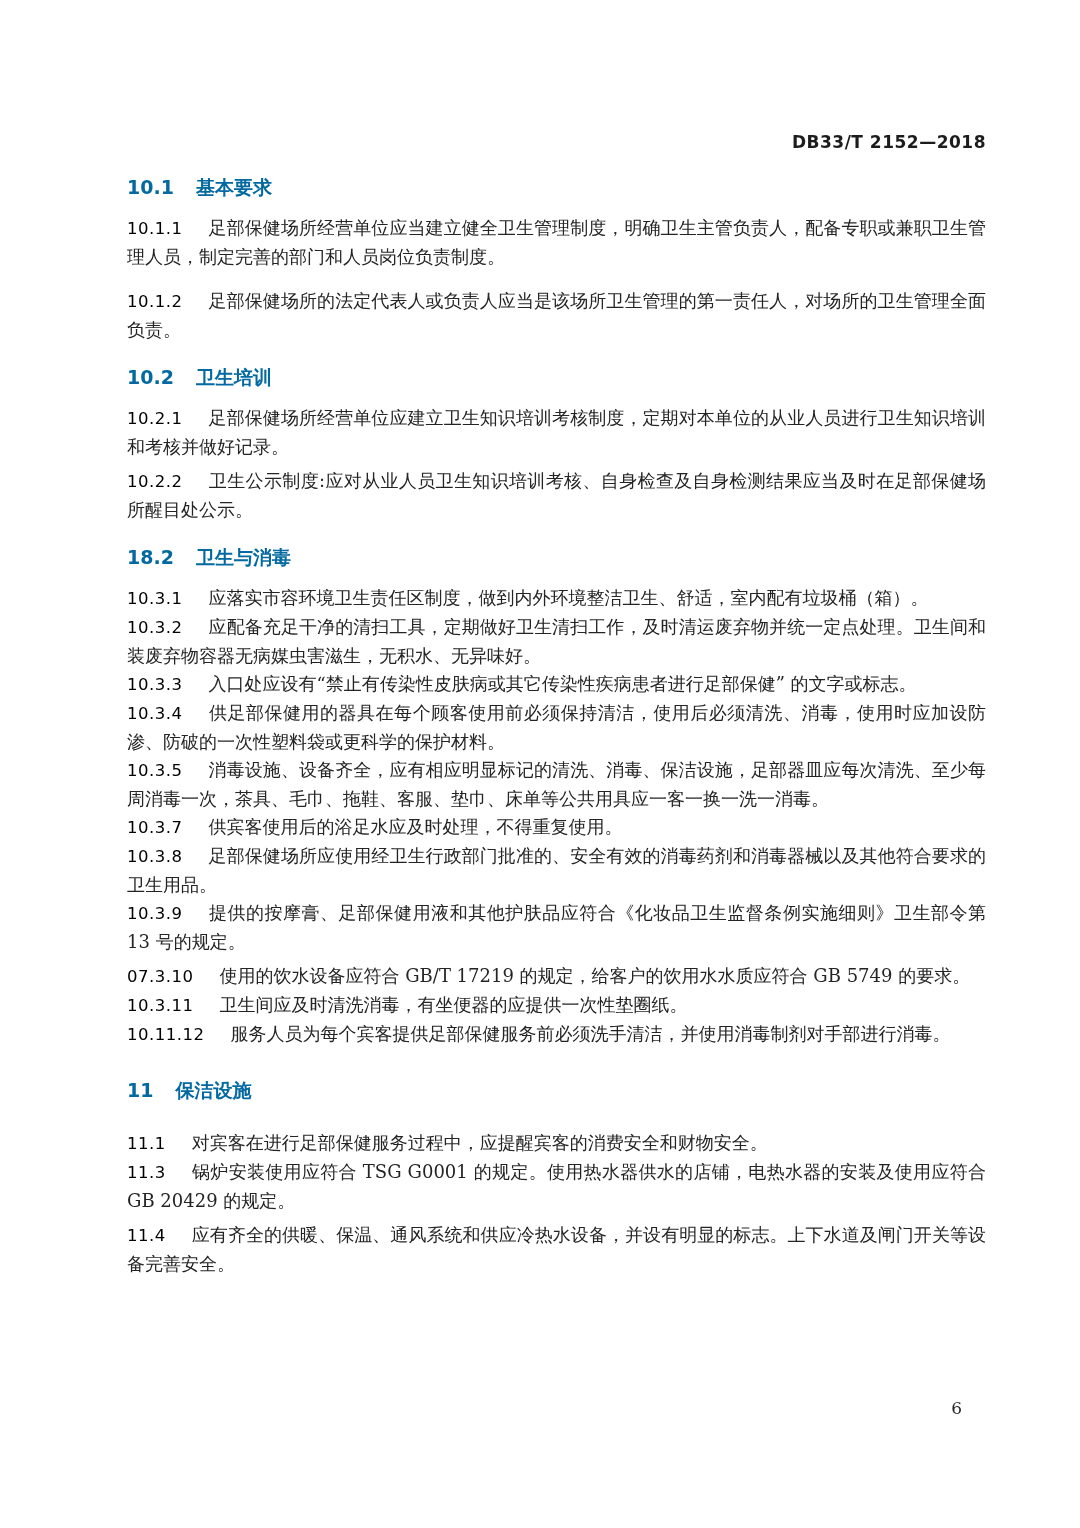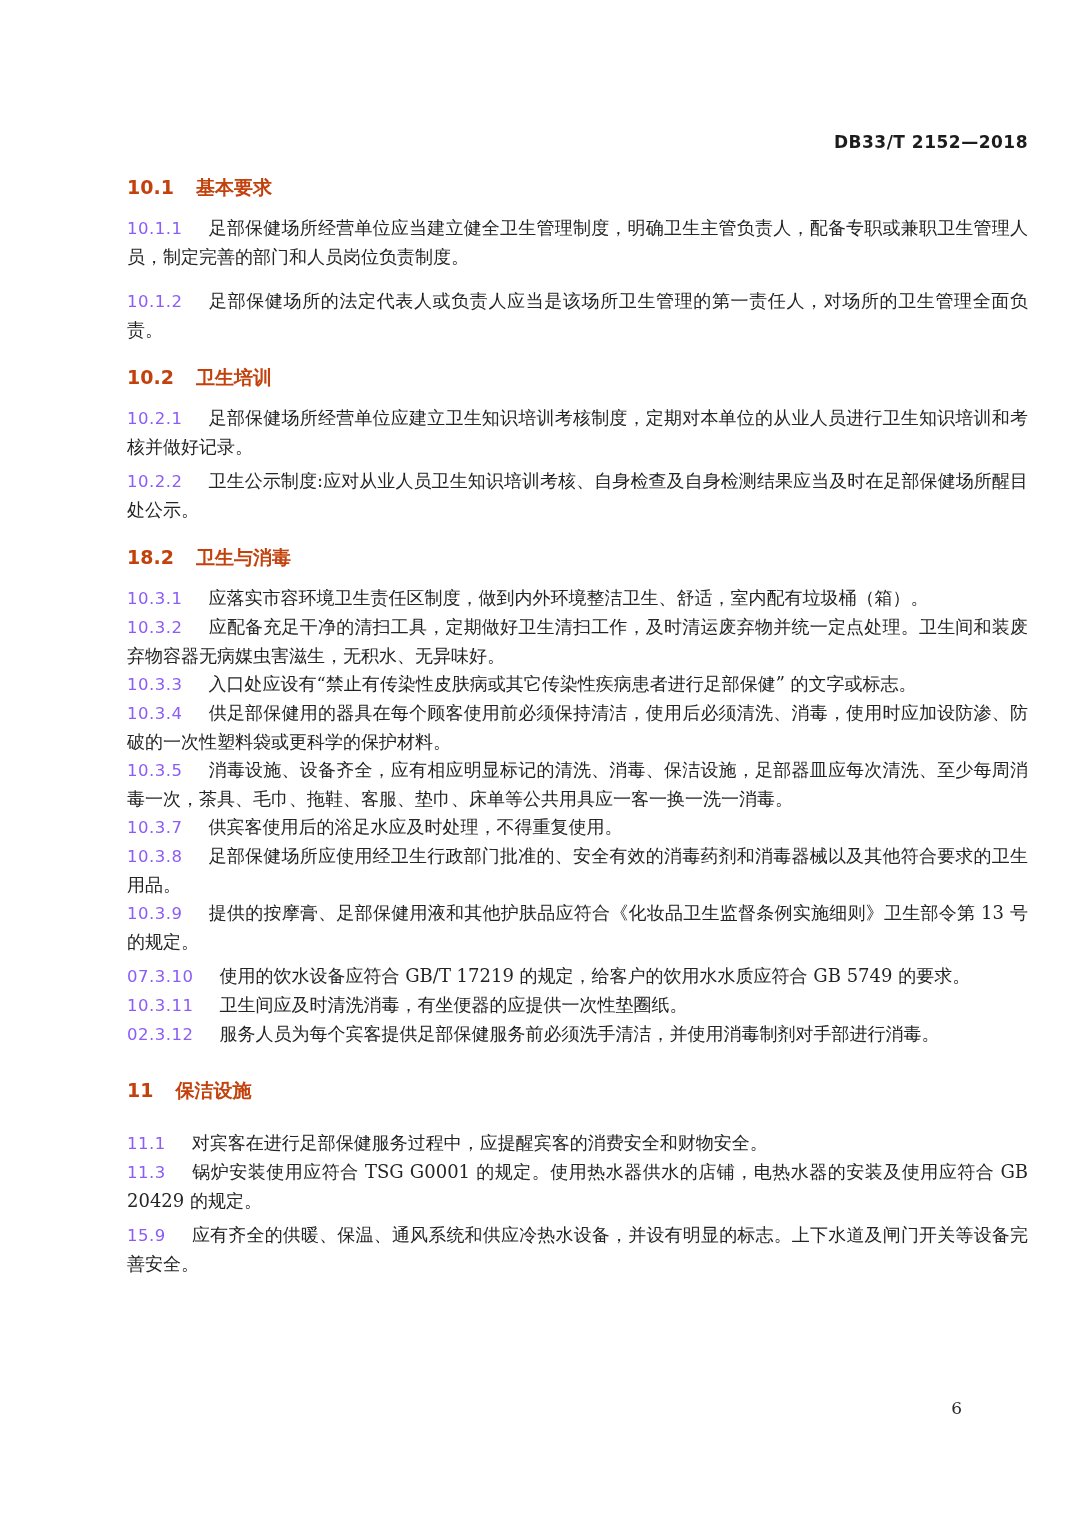--- a/index.html
+++ b/index.html
@@ -11,61 +11,61 @@
     height: 1528px;
     background: #ffffff;
     font-family: "DejaVu Serif", "Liberation Serif", serif;
     color: #242424;
     position: relative;
     overflow: hidden;
   }
   .page {
     position: absolute;
     inset: 0;
-    padding: 130px 52px 0 127px;
+    padding: 130px 94px 0 127px;
     box-sizing: border-box;
     background: #ffffff;
   }
   .doc-header {
     text-align: right;
     font-family: "DejaVu Sans", "Liberation Sans", sans-serif;
     font-weight: 700;
     font-size: 17px;
     line-height: 24px;
     letter-spacing: 0.5px;
     color: #1c1c1c;
   }
   .heading {
     font-family: "DejaVu Sans", "Liberation Sans", sans-serif;
     font-weight: 700;
     font-size: 19px;
     line-height: 30px;
     margin: 18px 0 12px 0;
-    color: #c2410c;
+    color: #0369a1;
   }
   .heading .num {
     margin-right: 22px;
   }
   .heading.major {
     margin: 26px 0 24px 0;
   }
   .clause {
     font-size: 18px;
     line-height: 28px;
     text-align: justify;
     margin: 0;
     color: #242424;
   }
   .clause .num {
     font-family: "DejaVu Sans", "Liberation Sans", sans-serif;
     font-size: 16.5px;
     letter-spacing: 0.5px;
     margin-right: 26px;
     white-space: nowrap;
-    color: #8b5cf6;
+    color: #000000;
   }
   .gap-sm { margin-top: 6px; }
   .gap-md { margin-top: 16px; }
   .doc-footer {
     position: absolute;
     top: 1396px;
     right: 118px;
     font-size: 17px;
     line-height: 24px;
     color: #2a2a2a;
@@ -90,23 +90,23 @@
       <div class="clause"><span class="num">10.3.1</span><span class="txt">应落实市容环境卫生责任区制度，做到内外环境整洁卫生、舒适，室内配有垃圾桶（箱）。</span></div>
       <div class="clause"><span class="num">10.3.2</span><span class="txt">应配备充足干净的清扫工具，定期做好卫生清扫工作，及时清运废弃物并统一定点处理。卫生间和装废弃物容器无病媒虫害滋生，无积水、无异味好。</span></div>
       <div class="clause"><span class="num">10.3.3</span><span class="txt">入口处应设有“禁止有传染性皮肤病或其它传染性疾病患者进行足部保健” 的文字或标志。</span></div>
       <div class="clause"><span class="num">10.3.4</span><span class="txt">供足部保健用的器具在每个顾客使用前必须保持清洁，使用后必须清洗、消毒，使用时应加设防渗、防破的一次性塑料袋或更科学的保护材料。</span></div>
       <div class="clause"><span class="num">10.3.5</span><span class="txt">消毒设施、设备齐全，应有相应明显标记的清洗、消毒、保洁设施，足部器皿应每次清洗、至少每周消毒一次，茶具、毛巾、拖鞋、客服、垫巾、床单等公共用具应一客一换一洗一消毒。</span></div>
       <div class="clause"><span class="num">10.3.7</span><span class="txt">供宾客使用后的浴足水应及时处理，不得重复使用。</span></div>
       <div class="clause"><span class="num">10.3.8</span><span class="txt">足部保健场所应使用经卫生行政部门批准的、安全有效的消毒药剂和消毒器械以及其他符合要求的卫生用品。</span></div>
       <div class="clause"><span class="num">10.3.9</span><span class="txt">提供的按摩膏、足部保健用液和其他护肤品应符合《化妆品卫生监督条例实施细则》卫生部令第 13 号的规定。</span></div>
       <div class="clause gap-sm"><span class="num">07.3.10</span><span class="txt">使用的饮水设备应符合 GB/T 17219 的规定，给客户的饮用水水质应符合 GB 5749 的要求。</span></div>
       <div class="clause"><span class="num">10.3.11</span><span class="txt">卫生间应及时清洗消毒，有坐便器的应提供一次性垫圈纸。</span></div>
-      <div class="clause"><span class="num">02.3.12</span><span class="txt">服务人员为每个宾客提供足部保健服务前必须洗手清洁，并使用消毒制剂对手部进行消毒。</span></div>
+      <div class="clause"><span class="num">10.11.12</span><span class="txt">服务人员为每个宾客提供足部保健服务前必须洗手清洁，并使用消毒制剂对手部进行消毒。</span></div>
       <div class="heading major"><span class="num">11</span><span class="txt">保洁设施</span></div>
       <div class="clause"><span class="num">11.1</span><span class="txt">对宾客在进行足部保健服务过程中，应提醒宾客的消费安全和财物安全。</span></div>
       <div class="clause"><span class="num">11.3</span><span class="txt">锅炉安装使用应符合 TSG G0001 的规定。使用热水器供水的店铺，电热水器的安装及使用应符合 GB 20429 的规定。</span></div>
-      <div class="clause gap-sm"><span class="num">15.9</span><span class="txt">应有齐全的供暖、保温、通风系统和供应冷热水设备，并设有明显的标志。上下水道及闸门开关等设备完善安全。</span></div>
+      <div class="clause gap-sm"><span class="num">11.4</span><span class="txt">应有齐全的供暖、保温、通风系统和供应冷热水设备，并设有明显的标志。上下水道及闸门开关等设备完善安全。</span></div>
     </main>
 
   <footer class="doc-footer">
     <span>6</span>
   </footer>
 </div>
 
 </body></html>

